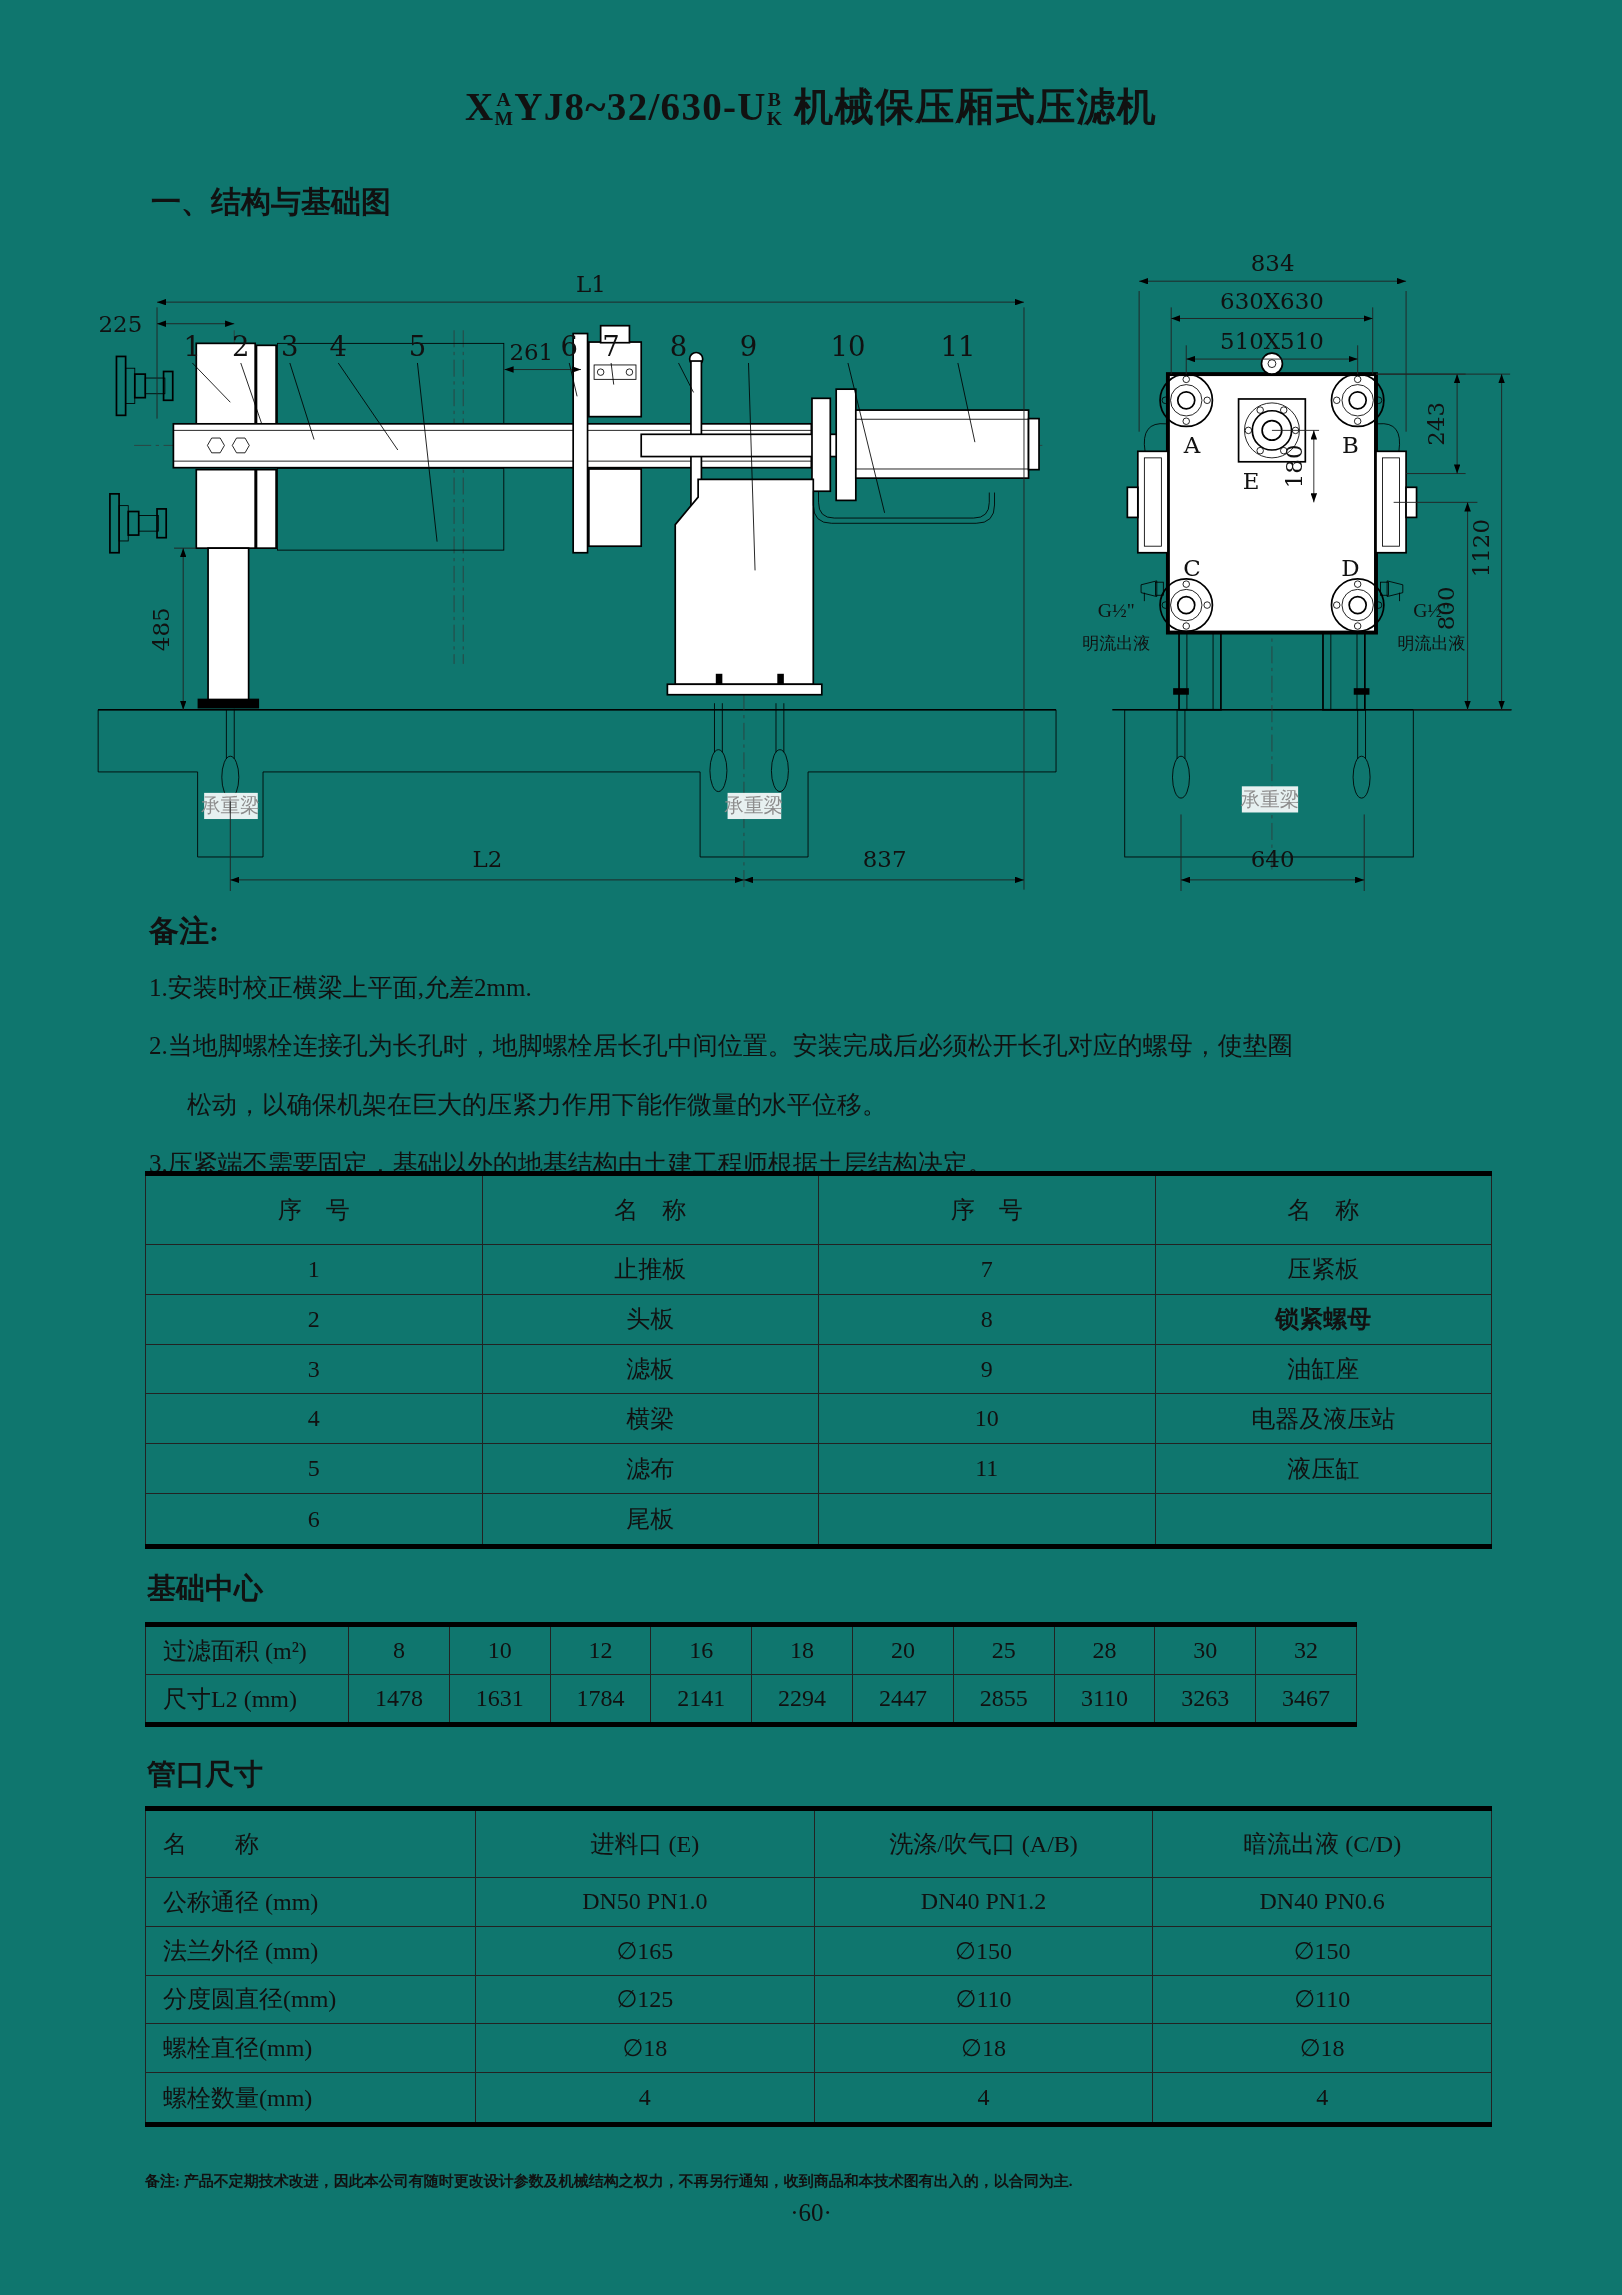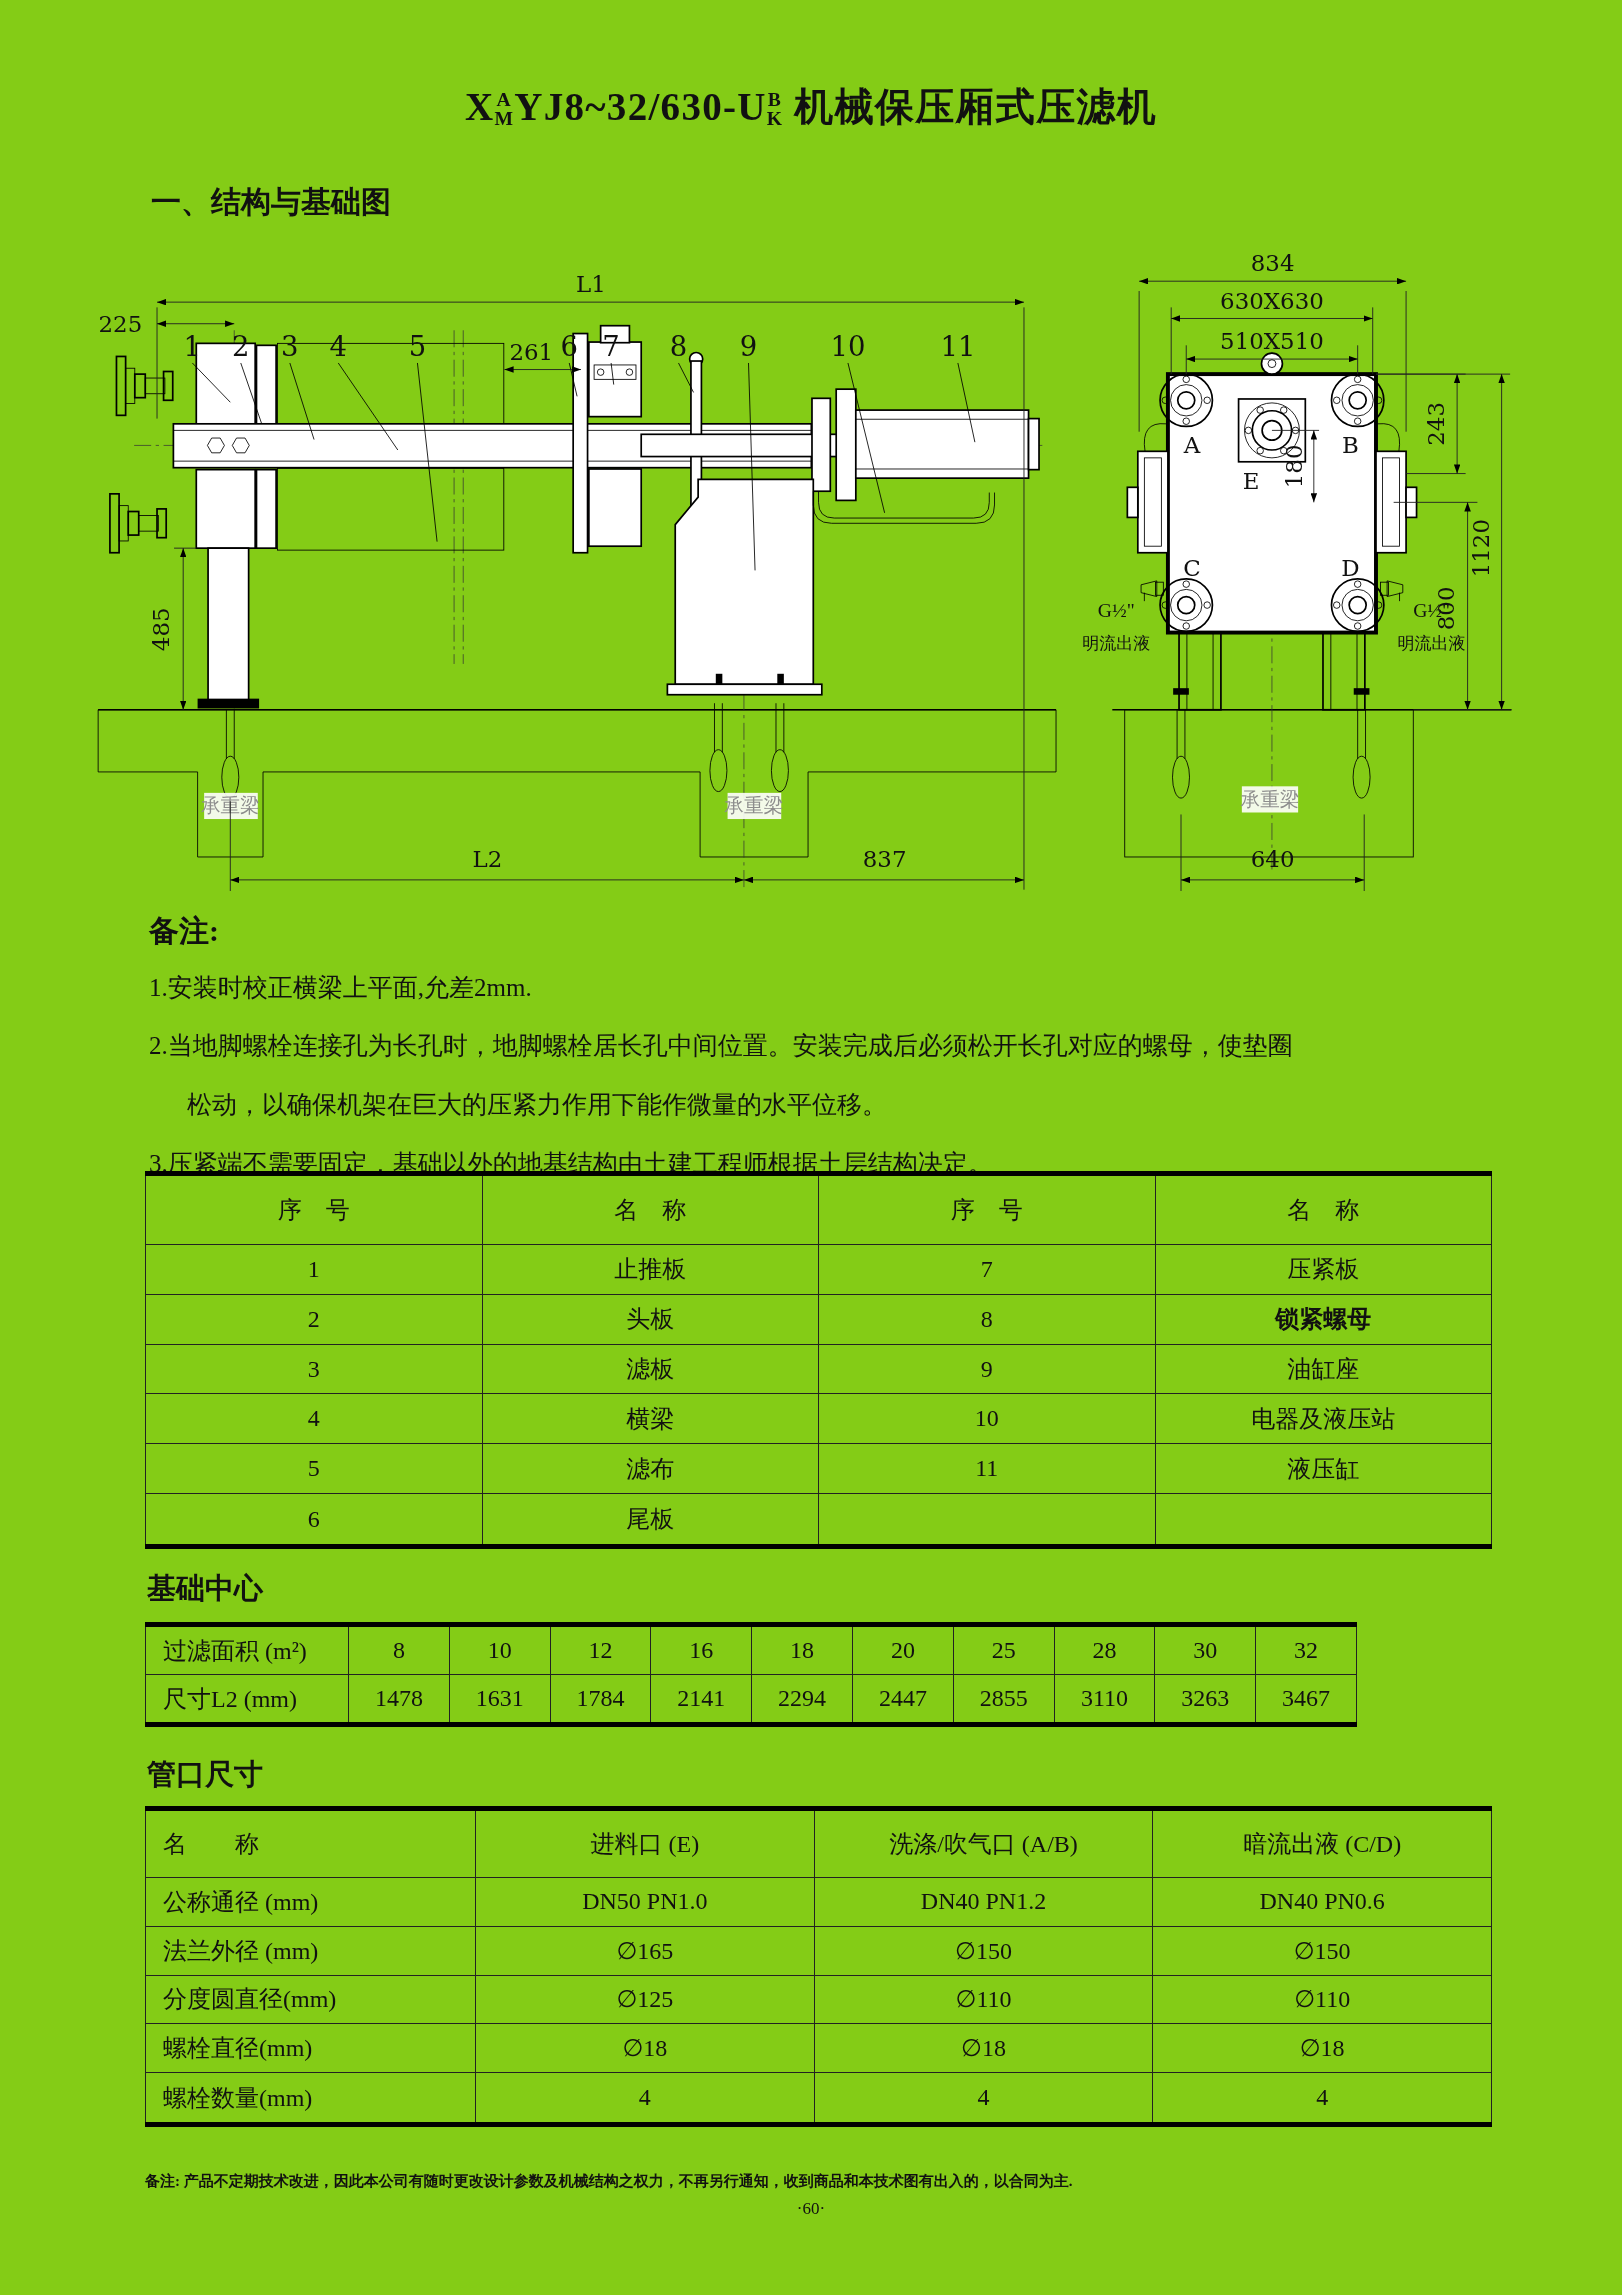--- a/index.html
+++ b/index.html
@@ -1,31 +1,31 @@
 <!DOCTYPE html>
 <html style="font-size:10.5px"><head>
 <meta charset="utf-8">
 <style>
   html,body{margin:0;padding:0;background:#e8e8e8;}
-  .page{position:relative;width:1622px;height:2295px;background:#84cc16;margin:0 auto;
+  .page{position:relative;width:1622px;height:2295px;background:#0f766e;margin:0 auto;
         font-family:"Liberation Serif","DejaVu Serif",serif;color:#111;overflow:hidden;}
 
   
   .doc-title{position:absolute;top:80px;left:0;width:100%;text-align:center;
              font-size:39px;font-weight:bold;letter-spacing:1.3px;}
   .stk{display:inline-block;font-size:19.6px;line-height:19.6px;vertical-align:-5.2px;
        font-weight:bold;text-align:center;}
   .sec-head{position:absolute;left:151px;top:182px;font-size:30px;font-weight:bold;}
   .notes{position:absolute;left:149px;top:904px;width:1348px;font-size:25px;line-height:1.25;}
   .notes .nh{font-size:30px;font-weight:bold;margin:8px 0 22px 0;}
   .notes p{margin:0 0 27.5px 0;}
   .notes .cont{margin-left:38px;}
   .tbl-head{position:absolute;left:147px;font-size:29px;font-weight:bold;}
   .footer-note{position:absolute;left:145px;top:2172px;width:1361px;font-size:15px;font-weight:bold;}
-  .page-num{position:absolute;left:0;top:2199px;width:100%;text-align:center;font-size:17px;}
+  .page-num{position:absolute;left:0;top:2199px;width:100%;text-align:center;font-size:25px;}
 
   
   .twrap{position:absolute;}
   table.t{border-collapse:collapse;table-layout:fixed;width:100%;height:100%;
           font-size:24px;color:#111;padding-left:42px;}
   table.t th,table.t td{border:1.3px solid #222;text-align:center;vertical-align:middle;
           font-weight:normal;padding:0 3.9px;overflow:hidden;}
   table.t{border-top:5.2px solid #000;border-bottom:5.2px solid #000;}
   table.t .lbl{text-align:left;padding-left:17px;}
   table.t .bold{font-weight:bold;}

